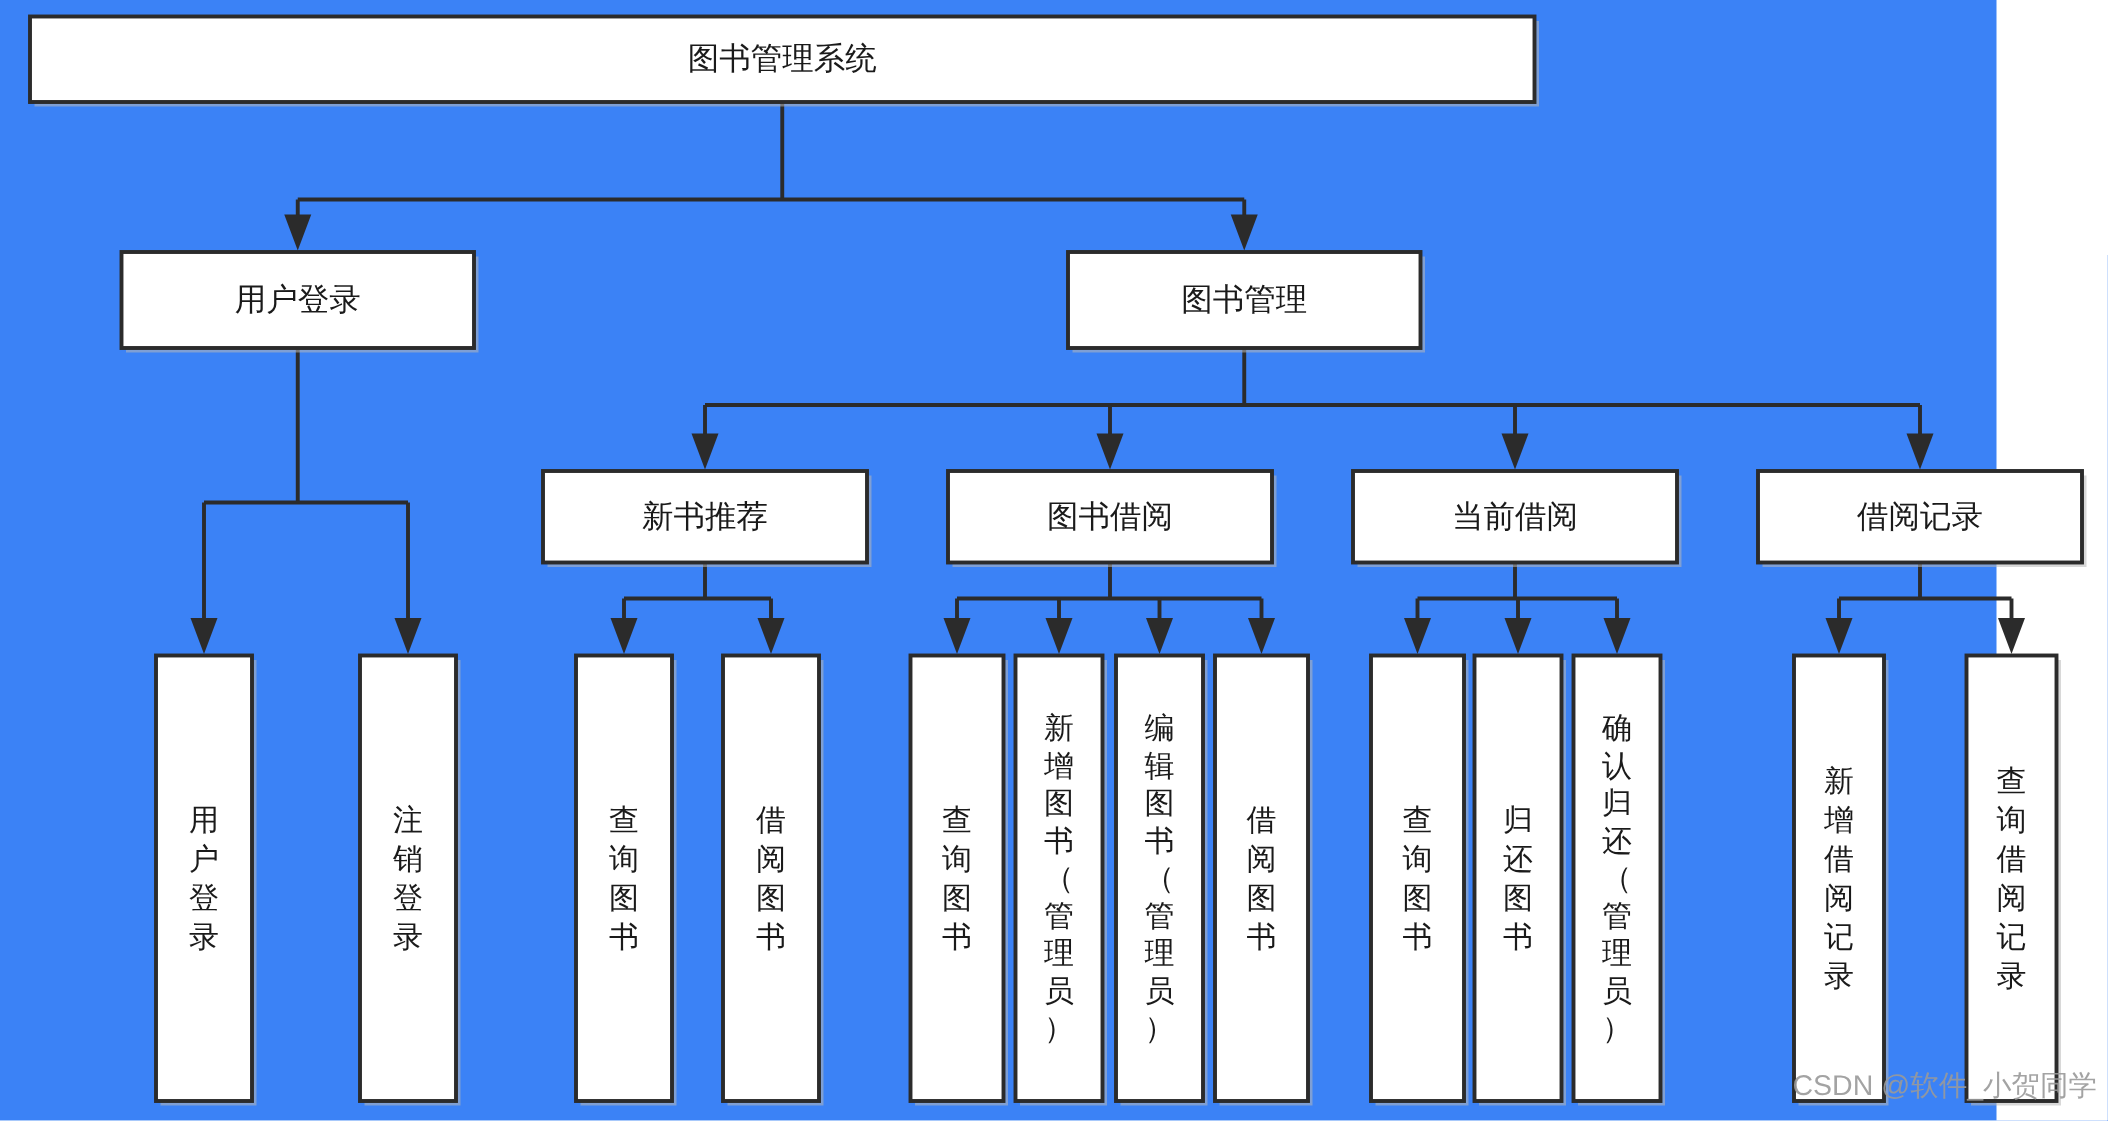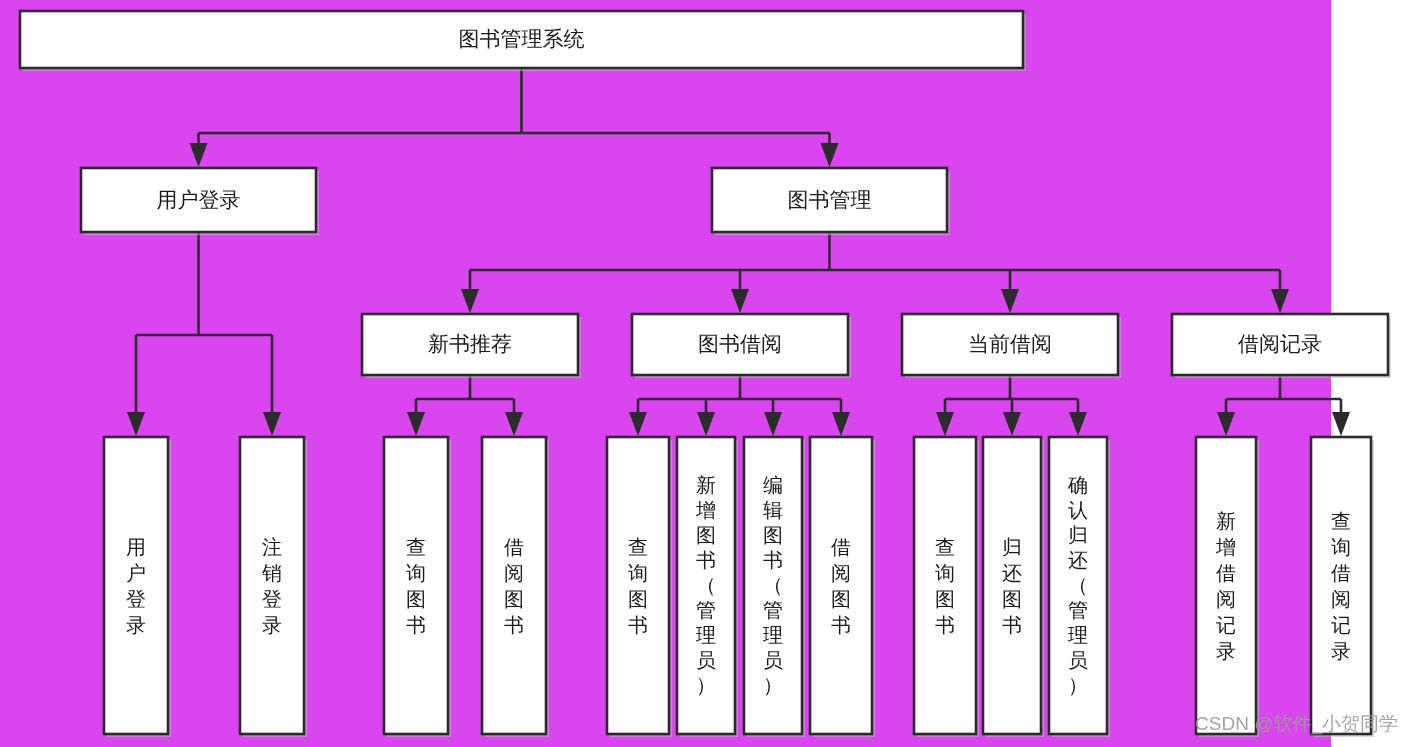--- a/index.html
+++ b/index.html
@@ -11,21 +11,21 @@
   body {
     width: 1405px;
     height: 747px;
     overflow: hidden;
     font-family: "Liberation Sans", "DejaVu Sans", sans-serif;
   }
   #diagram-root {
     position: relative;
     width: 1331px;
     height: 747px;
-    background: #d946ef;
+    background: #3b82f6;
   }
   svg.diagram-canvas {
     position: absolute;
     top: 0;
     left: 0;
     width: 1405px;
     height: 747px;
     display: block;
   }
   .node-box {

